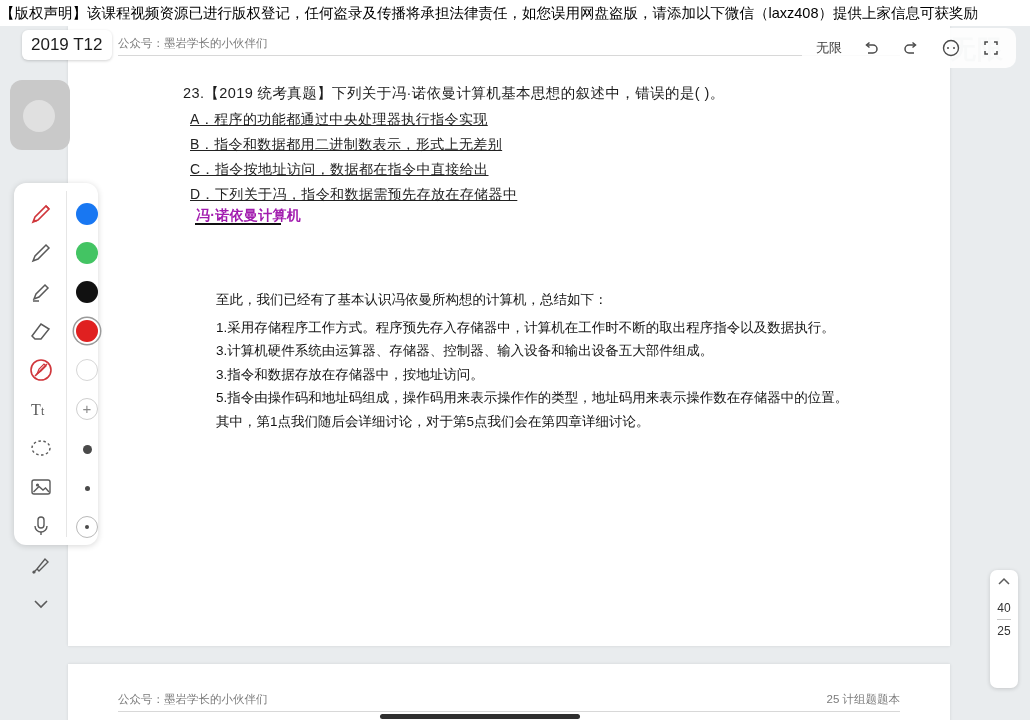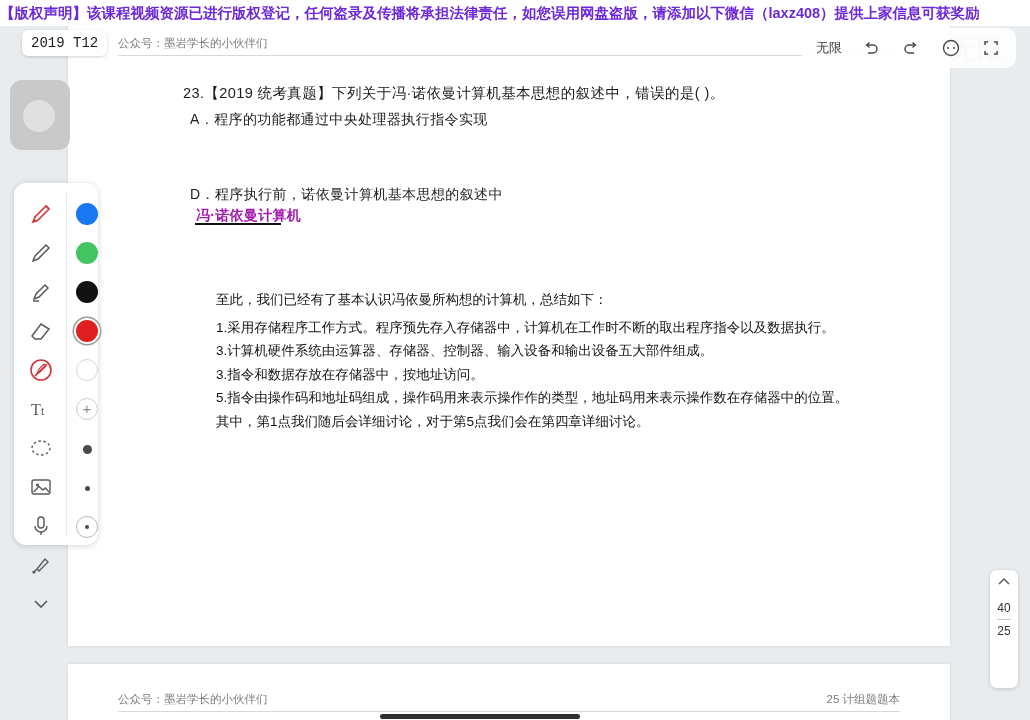--- a/index.html
+++ b/index.html
@@ -20,27 +20,27 @@
     background: #eceff1;
   }
 
   
   .copyright-bar {
     position: absolute;
     top: 0; left: 0;
     width: 1030px;
     height: 26px;
     background: #ffffff;
-    color: #6d28d9;
+    color: #000000;
     font-size: 14.5px;
     line-height: 26px;
     letter-spacing: 0px;
     white-space: nowrap;
     overflow: hidden;
-    font-weight: 700;
+    font-weight: 400;
     z-index: 40;
   }
 
   
   .doc-scroll {
     position: absolute;
     top: 26px; left: 0;
     width: 990px;
     height: 694px;
     background: #e9ecee;
@@ -77,20 +77,21 @@
     color: #1d1d1d;
     letter-spacing: 0.4px;
     white-space: nowrap;
   }
   .opt-line {
     position: absolute;
     font-size: 14px;
     color: #222;
     letter-spacing: 0.4px;
     white-space: nowrap;
+    text-decoration: underline;
   }
 
   .note-title {
     position: absolute;
     left: 128px;
     top: 181px;
     font-size: 14px;
     font-weight: bold;
     color: #a21caf;
     letter-spacing: 0.3px;
@@ -139,25 +140,25 @@
   }
 
   
   .chip-2019 {
     position: absolute;
     left: 22px;
     top: 30px;
     background: #fff;
     border-radius: 6px;
     padding: 5px 9px;
-    font-size: 14px;
+    font-size: 17px;
     color: #1c1c1c;
     box-shadow: 0 1px 3px rgba(0,0,0,0.18);
     z-index: 30;
-    font-family: Liberation Mono, monospace;
+    font-family: Liberation Sans, sans-serif;
   }
 
   
   .grey-blob {
     position: absolute;
     left: 10px;
     top: 80px;
     width: 60px;
     height: 70px;
     background: #c9c9c9;
@@ -338,21 +339,23 @@
 
     <div class="page page-1">
       <div class="page-header">
         <span>公众号：墨岩学长的小伙伴们</span>
         <span class="ph-right"></span>
       </div>
 
       <div class="q-line" style="left:115px; top:58px;">23.【2019 统考真题】下列关于冯·诺依曼计算机基本思想的叙述中，错误的是(        )。</div>
 
       <div class="opt-line" style="left:122px; top:85px;">A．程序的功能都通过中央处理器执行指令实现</div>
-      <div class="opt-line" style="left:122px; top:160px;">D．程序执行前，诺依曼计算机基本思想的叙述中</div>
+      <div class="opt-line" style="left:122px; top:110px;">B．指令和数据都用二进制数表示，形式上无差别</div>
+      <div class="opt-line" style="left:122px; top:135px;">C．指令按地址访问，数据都在指令中直接给出</div>
+      <div class="opt-line" style="left:122px; top:160px;">D．下列关于冯，指令和数据需预先存放在存储器中</div>
 
       <div class="note-title">冯·诺依曼计算机</div>
       <div class="note-underline"></div>
 
       <div class="note-body">
         <div style="margin-bottom:4px;margin-top:48px;">至此，我们已经有了基本认识冯依曼所构想的计算机，总结如下：</div>
         <div>1.采用存储程序工作方式。程序预先存入存储器中，计算机在工作时不断的取出程序指令以及数据执行。</div>
         <div>3.计算机硬件系统由运算器、存储器、控制器、输入设备和输出设备五大部件组成。</div>
         <div>3.指令和数据存放在存储器中，按地址访问。</div>
         <div>5.指令由操作码和地址码组成，操作码用来表示操作作的类型，地址码用来表示操作数在存储器中的位置。</div>

